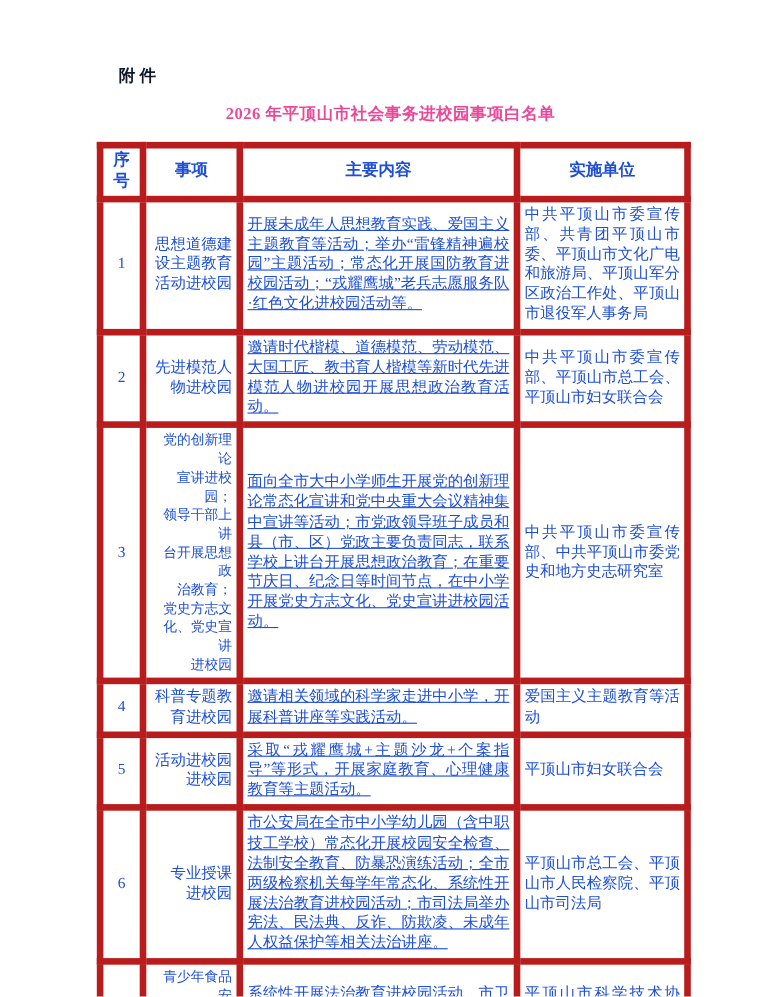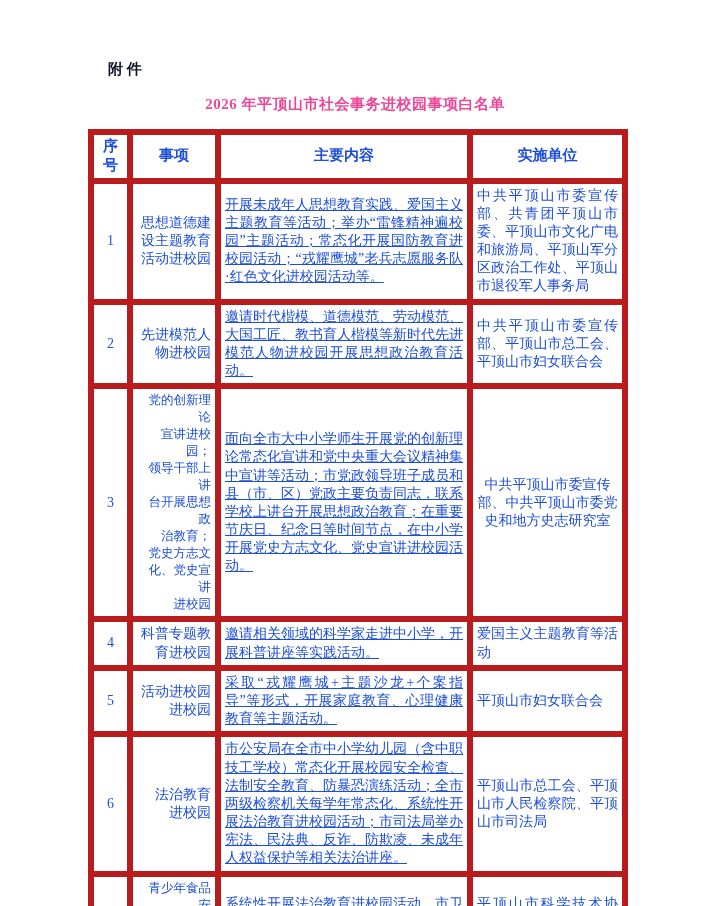--- a/index.html
+++ b/index.html
@@ -76,21 +76,20 @@
     text-align: justify;
     text-justify: inter-ideograph;
     text-decoration: underline;
   }
   td.unit {
     padding: 3px 4px;
     text-align: justify;
     text-justify: inter-ideograph;
   }
   td.unit.center {
-    text-align: center;
   }
   tr.row-1 { height: 109px; }
   tr.row-2 { height: 77px; }
   tr.row-3 { height: 152px; }
   tr.row-4 { height: 38px; }
   tr.row-5 { height: 61px; }
   tr.row-6 { height: 135px; }
   tr.row-7 { height: 65px; }
   .note {
     margin-top: 9px;
@@ -161,21 +160,21 @@
       </tr>
       <tr class="row-5">
         <td class="no">5</td>
         <td class="item">活动进校园
 进校园</td>
         <td class="content">采取“戎耀鹰城+主题沙龙+个案指导”等形式，开展家庭教育、心理健康教育等主题活动。</td>
         <td class="unit">平顶山市妇女联合会</td>
       </tr>
       <tr class="row-6">
         <td class="no">6</td>
-        <td class="item">法治教育
+        <td class="item">专业授课
 进校园</td>
         <td class="content">市公安局在全市中小学幼儿园（含中职技工学校）常态化开展校园安全检查、法制安全教育、防暴恐演练活动；全市两级检察机关每学年常态化、系统性开展法治教育进校园活动；市司法局举办宪法、民法典、反诈、防欺凌、未成年人权益保护等相关法治讲座。</td>
         <td class="unit">平顶山市总工会、平顶山市人民检察院、平顶山市司法局</td>
       </tr>
       <tr class="row-7">
         <td class="no">7</td>
         <td class="item small">青少年食品安
 全科普宣传进
 校园</td>
         <td class="content">系统性开展法治教育进校园活动、市卫健委等单位开展食品安全宣传周校园科普活动。</td>

